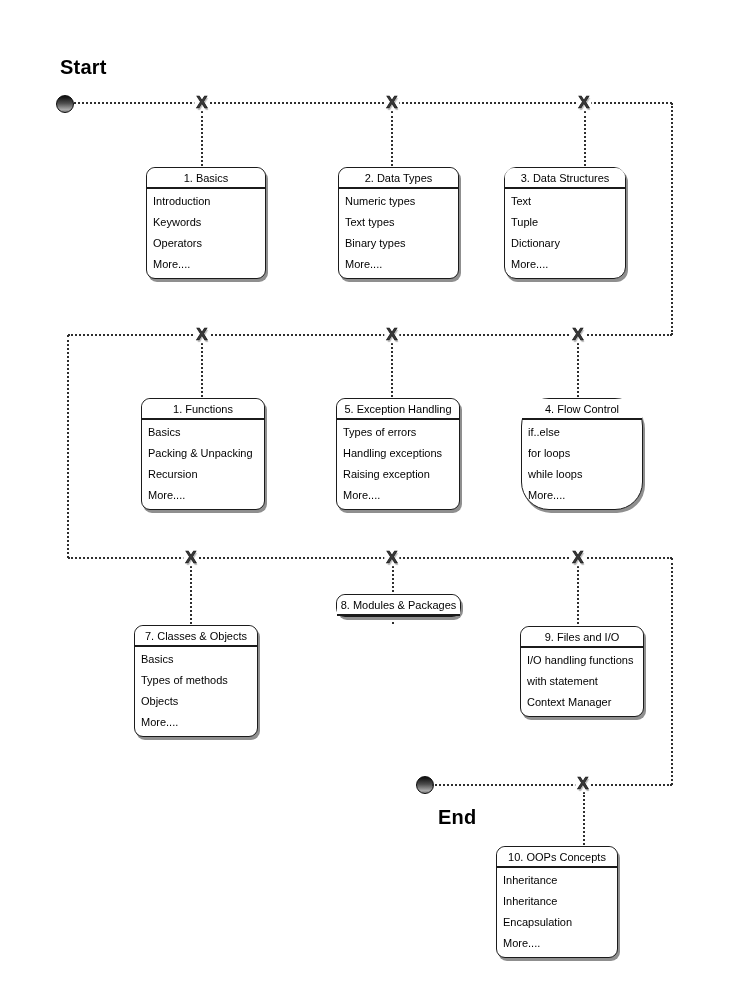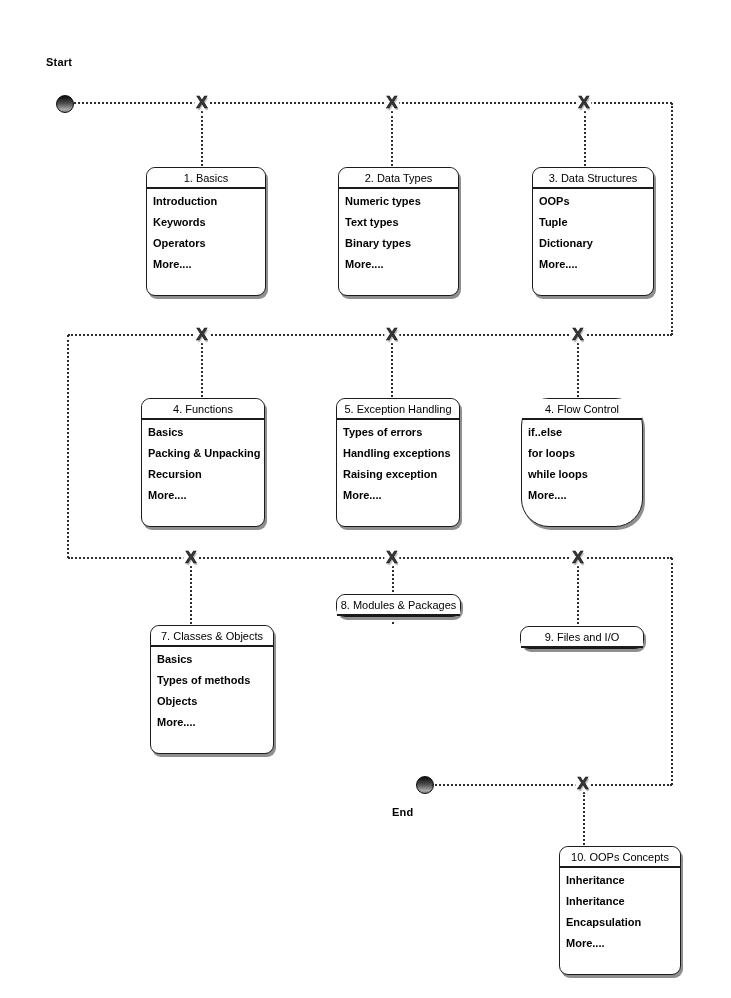--- a/index.html
+++ b/index.html
@@ -6,23 +6,24 @@
   #canvas {
     position: relative;
     width: 731px; height: 998px;
     background: #ffffff;
     font-family: "Liberation Sans", sans-serif;
     overflow: hidden;
   }
   .flow-label {
     position: absolute;
     font-weight: 700;
-    font-size: 11px;
+    font-size: 20px;
     color: #000;
     letter-spacing: 0.2px;
+    margin-left: 14px;
   }
   .dot {
     position: absolute;
     width: 16px; height: 16px;
     border-radius: 50%;
     border: 1.5px solid #0a0a0a;
     background: linear-gradient(180deg, #161616 8%, #4c4c4c 45%, #a8a8a8 85%, #7c7c7c 100%);
   }
   .hline {
     position: absolute;
@@ -58,36 +59,36 @@
   .box-title {
     text-align: center;
     padding: 4px 3px 3px 3px;
     border-bottom: 2px solid #1b1b1b;
     border-top-left-radius: 9px;
     border-top-right-radius: 9px;
     background: #fff;
     font-size: 11px;
     white-space: nowrap;
   }
-  .box-items { padding: 2px 0 20px 0; font-weight: bold; }
+  .box-items { padding: 2px 0 3px 0; }
   .box-item {
     line-height: 21px;
     padding: 0 6px;
     white-space: nowrap;
   }
 </style>
 </head>
 <body>
 
 <div id="canvas">
 
   <div class="flow-label" style="left:46px; top:56px;">Start</div>
   <div class="dot" style="left:56px; top:95px;"></div>
 
-  <div class="flow-label" style="left:392px; top:806px;">End</div>
+  <div class="flow-label" style="left:424px; top:806px;">End</div>
   <div class="dot" style="left:416px; top:776px;"></div>
 
   <div class="hline" style="left:74px;  top:102px; width:598px;"></div>
   <div class="vline" style="left:671px; top:103px; height:232px;"></div>
   <div class="hline" style="left:68px;  top:334px; width:604px;"></div>
   <div class="vline" style="left:67px;  top:335px; height:223px;"></div>
   <div class="hline" style="left:68px;  top:557px; width:604px;"></div>
   <div class="vline" style="left:671px; top:558px; height:227px;"></div>
   <div class="hline" style="left:432px; top:784px; width:240px;"></div>
 
@@ -124,32 +125,32 @@
   </div>
   <div class="box" style="left:338px; top:167px; width:119px;">
     <div class="box-title">2. Data Types</div>
     <div class="box-items">
         <div class="box-item">Numeric types</div>
         <div class="box-item">Text types</div>
         <div class="box-item">Binary types</div>
         <div class="box-item">More....</div>
       </div>
   </div>
-  <div class="box" style="left:532px; top:167px; width:120px;">
+  <div class="box" style="left:504px; top:167px; width:120px;border-radius:12px;">
     <div class="box-title">3. Data Structures</div>
     <div class="box-items">
-        <div class="box-item">OOPs</div>
+        <div class="box-item">Text</div>
         <div class="box-item">Tuple</div>
         <div class="box-item">Dictionary</div>
         <div class="box-item">More....</div>
       </div>
   </div>
 
   <div class="box" style="left:141px; top:398px; width:122px;">
-    <div class="box-title">4. Functions</div>
+    <div class="box-title">1. Functions</div>
     <div class="box-items">
         <div class="box-item">Basics</div>
         <div class="box-item">Packing &amp; Unpacking</div>
         <div class="box-item">Recursion</div>
         <div class="box-item">More....</div>
       </div>
   </div>
   <div class="box" style="left:336px; top:398px; width:122px;">
     <div class="box-title">5. Exception Handling</div>
     <div class="box-items">
@@ -162,37 +163,42 @@
   <div class="box" style="left:521px; top:398px; width:120px;border-radius:28px;">
     <div class="box-title">4. Flow Control</div>
     <div class="box-items">
         <div class="box-item">if..else</div>
         <div class="box-item">for loops</div>
         <div class="box-item">while loops</div>
         <div class="box-item">More....</div>
       </div>
   </div>
 
-  <div class="box" style="left:134px; top:625px; width:122px;margin-left:16px;">
+  <div class="box" style="left:134px; top:625px; width:122px;">
     <div class="box-title">7. Classes &amp; Objects</div>
     <div class="box-items">
         <div class="box-item">Basics</div>
         <div class="box-item">Types of methods</div>
         <div class="box-item">Objects</div>
         <div class="box-item">More....</div>
       </div>
   </div>
   <div class="box" style="left:336px; top:594px; width:123px;">
     <div class="box-title">8. Modules &amp; Packages</div>
   </div>
   <div class="box" style="left:520px; top:626px; width:122px;">
     <div class="box-title">9. Files and I/O</div>
-  </div>
-
-  <div class="box" style="left:559px; top:846px; width:120px;">
+    <div class="box-items">
+        <div class="box-item">I/O handling functions</div>
+        <div class="box-item">with statement</div>
+        <div class="box-item">Context Manager</div>
+      </div>
+  </div>
+
+  <div class="box" style="left:496px; top:846px; width:120px;">
     <div class="box-title">10. OOPs Concepts</div>
     <div class="box-items">
         <div class="box-item">Inheritance</div>
         <div class="box-item">Inheritance</div>
         <div class="box-item">Encapsulation</div>
         <div class="box-item">More....</div>
       </div>
   </div>
 
 </div>

